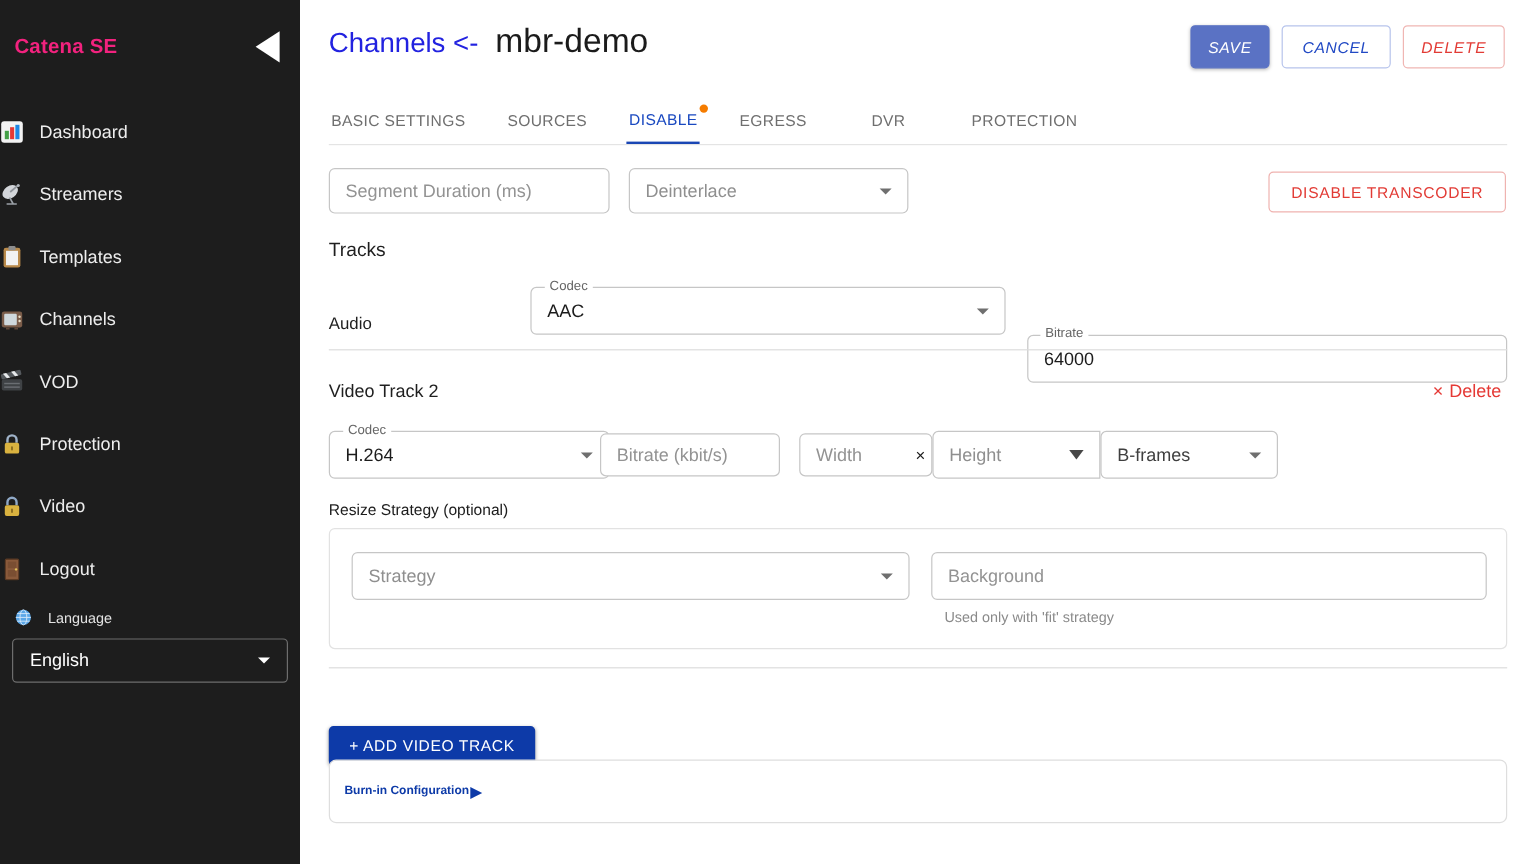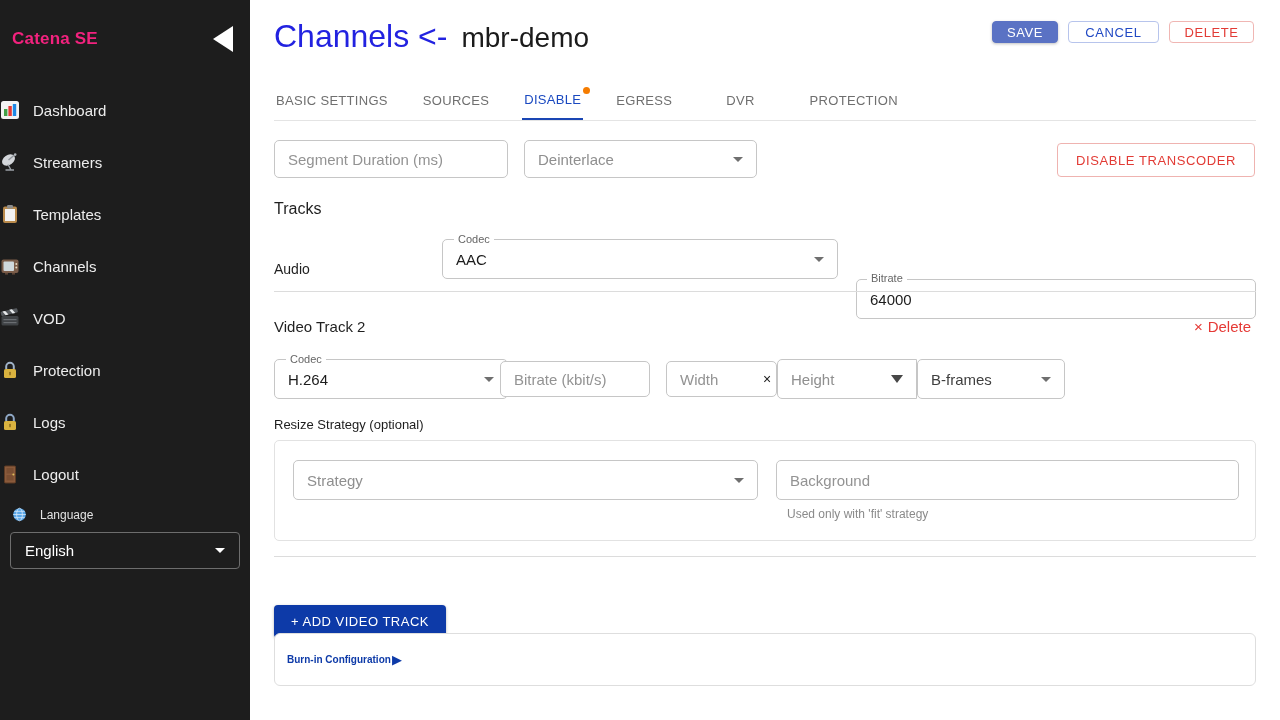--- a/index.html
+++ b/index.html
@@ -18,24 +18,24 @@
   .nav-item svg { width:20px; height:20px; flex:0 0 20px; }
   .lang-block { position:absolute; top:507px; left:10px; width:230px; }
   .lang-label-row { display:flex; align-items:center; gap:13px; font-size:12px; color:#e2e2e2; padding-left:2px; }
   .lang-label-row svg { width:15px; height:15px; }
   .lang-select { margin-top:10px; height:37px; border:1px solid #6d6d6d; border-radius:4px; display:flex; align-items:center; justify-content:space-between; padding:0 14px; font-size:15px; color:#fff; cursor:pointer; }
 
   
   .main { position:absolute; left:250px; top:0; width:1030px; height:720px; background:#fff; }
 
   .page-header { position:absolute; top:18px; left:24px; display:flex; align-items:baseline; gap:14px; }
-  .breadcrumb { color:#2222e0; font-size:32px; cursor:pointer; }
+  .breadcrumb { color:#2222e0; font-size:23px; cursor:pointer; }
   .page-title { color:#1b1b1b; font-size:28px; }
   .header-actions { position:absolute; top:21px; right:26px; display:flex; gap:10px; }
-  .btn { height:22px; border-radius:4px; font-size:13px; letter-spacing:.6px; display:flex; align-items:center; justify-content:center; cursor:pointer; font-family:inherit; background:#fff; }
+  .btn { height:36px; border-radius:4px; font-size:13px; letter-spacing:.6px; display:flex; align-items:center; justify-content:center; cursor:pointer; font-family:inherit; background:#fff;font-style:italic; }
   .btn-save { width:66px; background:#5a72c4; color:#fff; border:1px solid #5a72c4; box-shadow:0 1px 3px rgba(0,0,0,.25); }
   .btn-cancel { width:91px; border:1px solid #b7c4ec; color:#2149c4; }
   .btn-delete { width:85px; border:1px solid #f0b6b3; color:#e23b35; }
 
   .tabbar { position:absolute; top:80px; left:24px; right:24px; height:41px; border-bottom:1px solid #e4e4e4; display:flex; align-items:stretch; gap:31px; }
   .tab { display:flex; align-items:center; font-size:13px; letter-spacing:.3px; color:#6f6f6f; cursor:pointer; position:relative; padding:0 2px; }
   .tab.dvr-tab { margin-left:19px; }
   .tab.prot-tab { margin-left:20px; }
   .tab.active { color:#1a49c0; border-bottom:2px solid #1a46b4; }
   .tab-dot { position:absolute; top:7px; right:-7px; width:7px; height:7px; border-radius:50%; background:#f57c00; }
@@ -160,21 +160,21 @@
             <rect x="9.2" y="11.8" width="1.6" height="3.6" rx=".8" fill="#8c6d1f"></rect>
           </svg>
         <span>Protection</span>
       </div>
       <div class="nav-item">
         <svg viewBox="0 0 20 20">
             <path d="M6.2 9V6.6a3.8 3.8 0 0 1 7.6 0V9" fill="none" stroke="#8fa8c6" stroke-width="2"></path>
             <rect x="4" y="9" width="12" height="9" rx="1.6" fill="#d9b23f"></rect>
             <rect x="9.2" y="11.8" width="1.6" height="3.6" rx=".8" fill="#8c6d1f"></rect>
           </svg>
-        <span>Logs</span>
+        <span>Video</span>
       </div>
       <div class="nav-item">
         <svg viewBox="0 0 20 20">
             <rect x="4.5" y="2" width="11" height="17" rx="1" fill="#8a5a3b" stroke="#5d3b24" stroke-width="1"></rect>
             <rect x="6.5" y="4" width="7" height="5.5" fill="#7a4e32"></rect>
             <rect x="6.5" y="11" width="7" height="5.5" fill="#7a4e32"></rect>
             <circle cx="13.4" cy="10.5" r="1" fill="#e0c05a"></circle>
           </svg>
         <span>Logout</span>
       </div>

